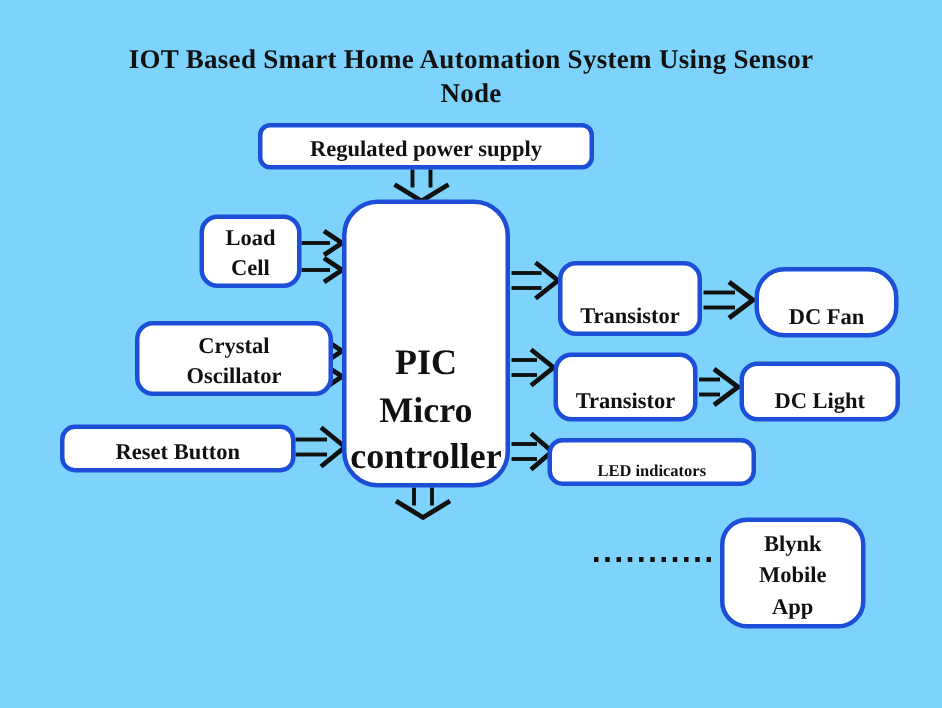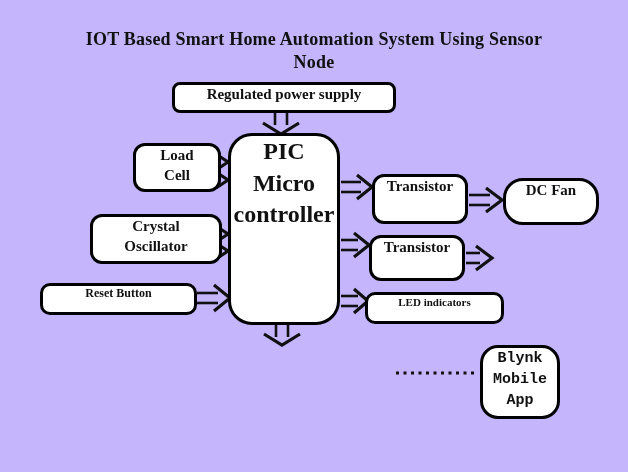--- a/index.html
+++ b/index.html
@@ -1,33 +1,33 @@
 <!DOCTYPE html>
 <html><head>
 <meta charset="utf-8">
 <style>
   html,body { margin:0; padding:0; background:#ffffff; }
   .canvas {
-    position:relative; width:628px; height:472px; background:#c4b5fd;
+    position:relative; width:628px; height:472px; background:#7dd3fc;
     font-family:"Liberation Serif","DejaVu Serif",serif; color:#111;
     overflow:hidden;
   }
   .title {
     position:absolute; left:0; top:28px; width:628px;
     text-align:center; font-weight:bold; font-size:18px; line-height:23px;
     white-space:pre-line; letter-spacing:0.2px;
   }
   .wires { position:absolute; left:0; top:0; pointer-events:none; }
   .wires * { stroke:#111; fill:none; }
   .shaft { stroke-width:2.6px; }
   .head  { stroke-width:3.2px; stroke-linejoin:miter; }
   .dots  { stroke-width:3.2px; stroke-dasharray:3 4.5; }
   .box {
     position:absolute; box-sizing:border-box; background:#ffffff;
-    border:3px solid #000000; display:flex; align-items:flex-start; justify-content:center;
+    border:3px solid #1d4ed8; display:flex; align-items:flex-end; justify-content:center;
     text-align:center; font-weight:bold;
   }
   .lbl { white-space:pre-line; line-height:1.3; }
 </style>
 </head>
 <body>
 
 <div class="canvas">
 
   <div class="title">IOT Based Smart Home Automation System Using Sensor
@@ -101,57 +101,60 @@
       <polyline class="head" points="264,334 282,345 300,334"></polyline>
     </g>
 
     <line class="dots" x1="396" y1="373" x2="474" y2="373"></line>
   </svg>
 
   <div class="box" style="left:172px;top:82px;width:224px;height:31px;border-radius:8px;">
     <span class="lbl" style="font-size:15px">Regulated power supply</span>
   </div>
 
-  <div class="box" style="left:133px;top:143px;width:88px;height:49px;border-radius:12px;">
+  <div class="box" style="left:133px;top:143px;width:68px;height:49px;border-radius:12px;">
     <span class="lbl" style="font-size:15px">Load
 Cell</span>
   </div>
 
   <div class="box" style="left:90px;top:214px;width:132px;height:50px;border-radius:12px;">
     <span class="lbl" style="font-size:15px">Crystal
 Oscillator</span>
   </div>
 
   <div class="box" style="left:40px;top:283px;width:157px;height:32px;border-radius:10px;">
-    <span class="lbl" style="font-size:12px">Reset Button</span>
+    <span class="lbl" style="font-size:15px">Reset Button</span>
   </div>
 
   <div class="box" style="left:228px;top:133px;width:112px;height:192px;border-radius:24px;">
     <span class="lbl" style="font-size:24px;line-height:1.32">PIC
 Micro
 controller</span>
   </div>
 
   <div class="box" style="left:372px;top:174px;width:96px;height:50px;border-radius:12px;">
     <span class="lbl" style="font-size:15px">Transistor</span>
   </div>
 
   <div class="box" style="left:369px;top:235px;width:96px;height:46px;border-radius:12px;">
     <span class="lbl" style="font-size:15px">Transistor</span>
   </div>
 
   <div class="box" style="left:503px;top:178px;width:96px;height:47px;border-radius:20px;">
     <span class="lbl" style="font-size:15px">DC Fan</span>
   </div>
 
+  <div class="box" style="left:493px;top:241px;width:107px;height:40px;border-radius:12px;">
+    <span class="lbl" style="font-size:15px">DC Light</span>
+  </div>
 
   <div class="box" style="left:365px;top:292px;width:139px;height:32px;border-radius:10px;">
     <span class="lbl" style="font-size:11px">LED indicators</span>
   </div>
 
 
-  <div class="box" style="left:480px;top:345px;width:80px;height:74px;border-radius:18px;font-family:Liberation Mono, monospace;">
+  <div class="box" style="left:480px;top:345px;width:97px;height:74px;border-radius:18px;">
     <span class="lbl" style="font-size:15px;line-height:1.4">Blynk
 Mobile
 App</span>
   </div>
 
 </div>
 
 </body></html>

